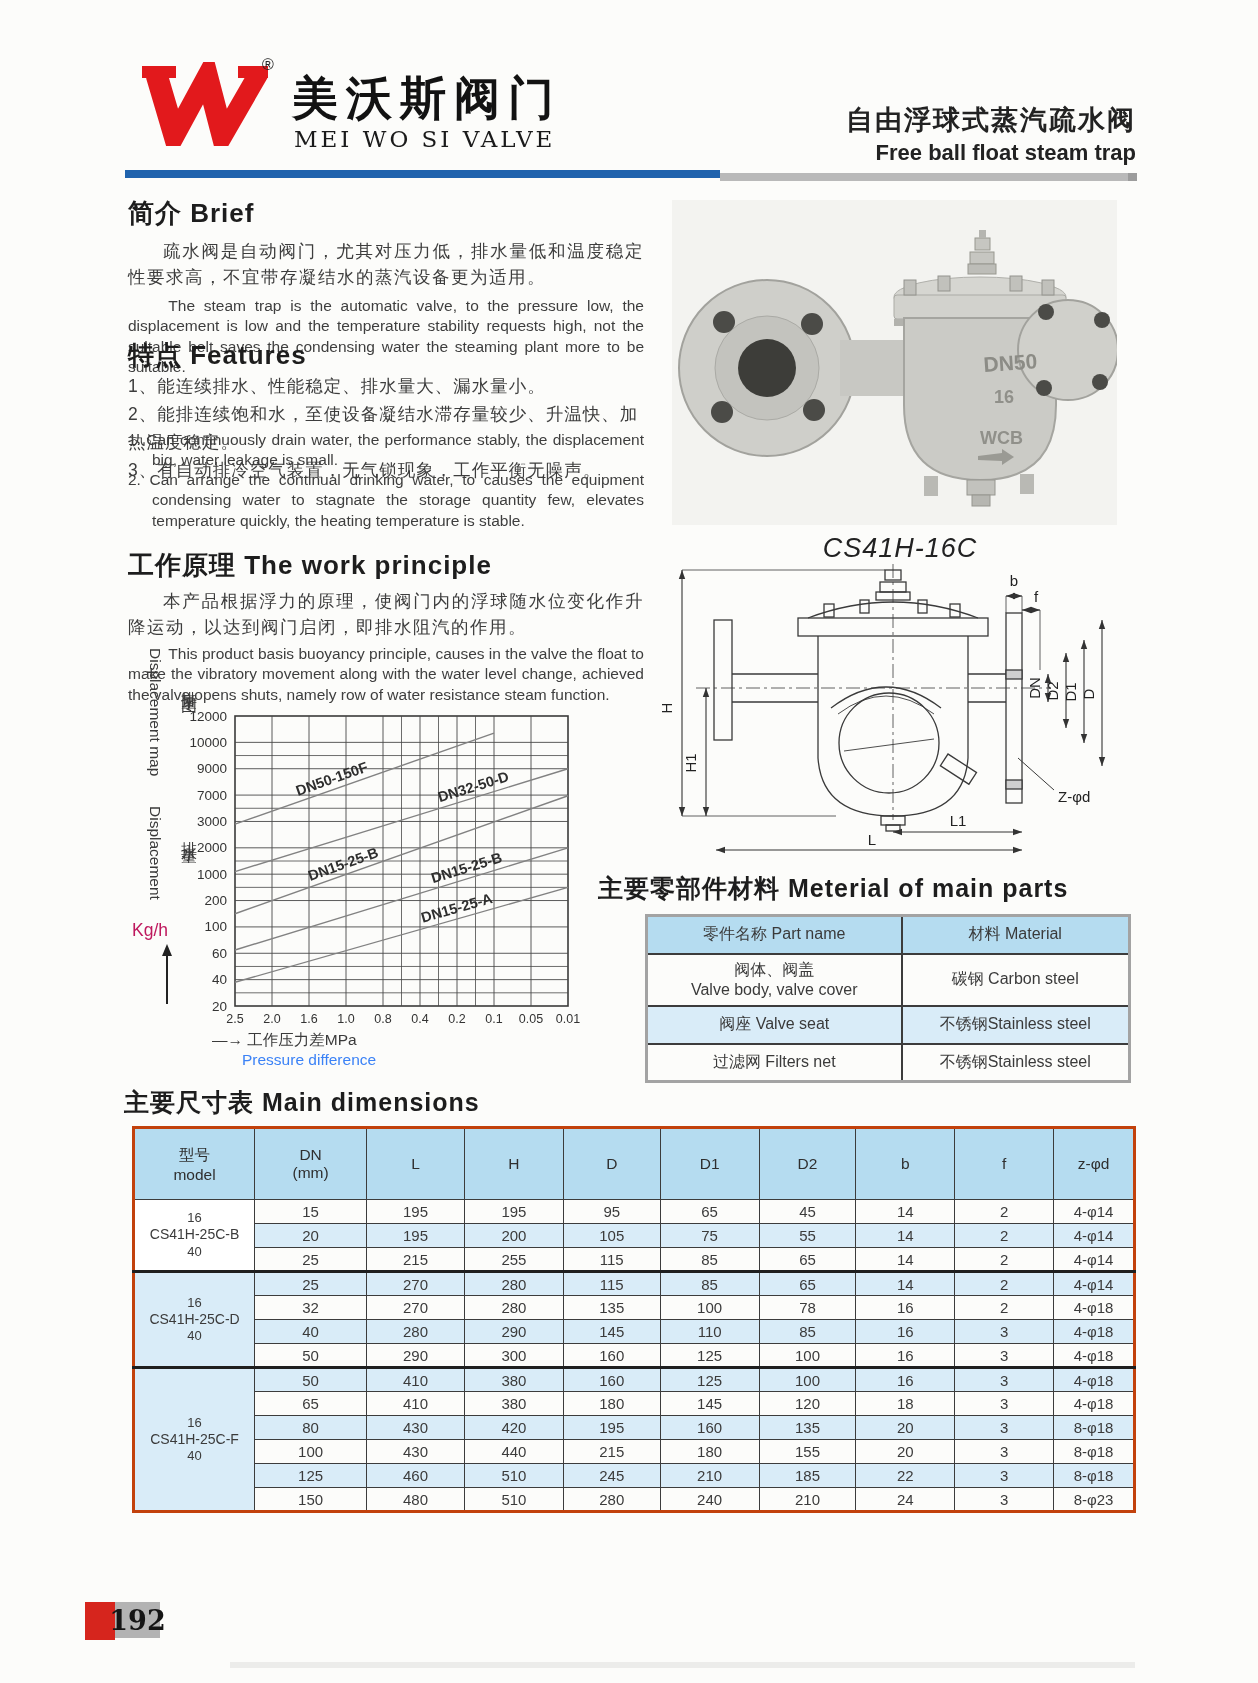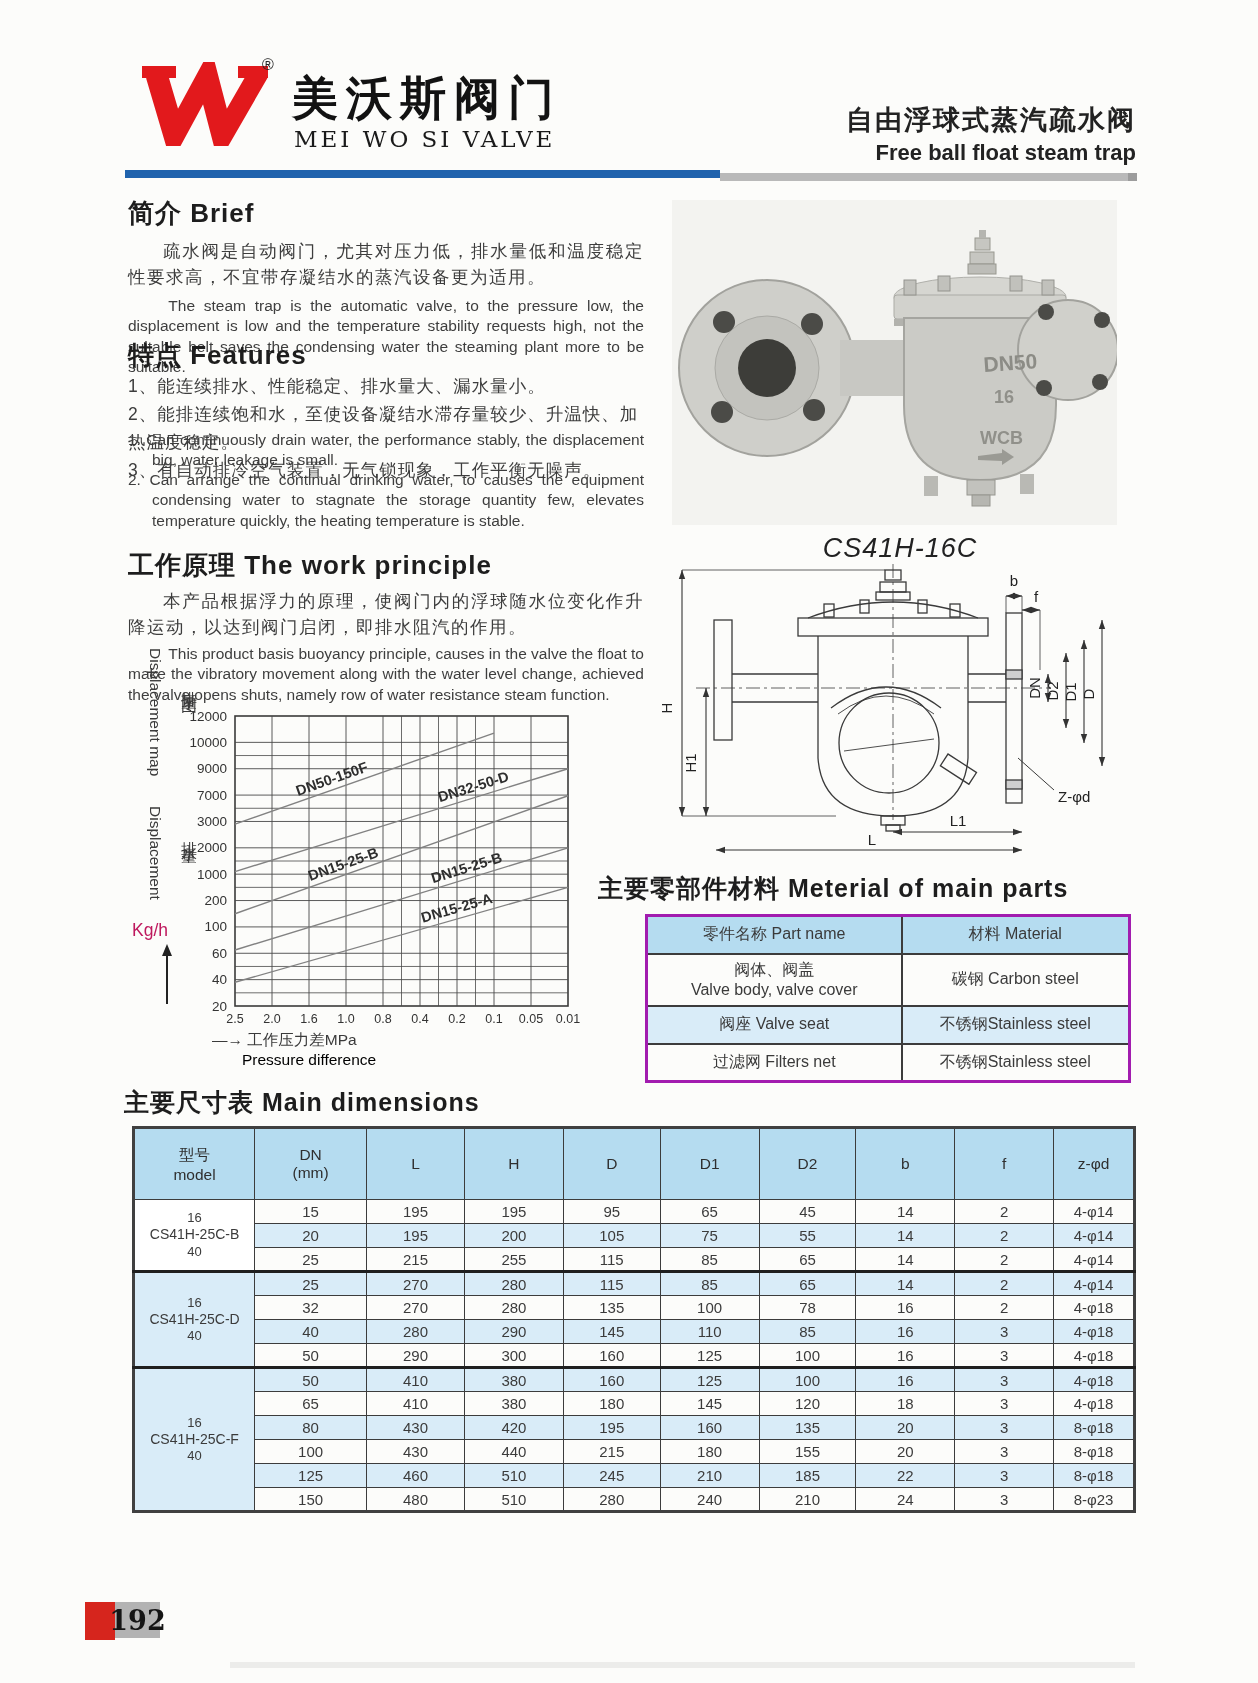--- a/index.html
+++ b/index.html
@@ -14,25 +14,25 @@
   .en-li{font-size:15.5px;line-height:1.3;color:#3e3e3e;margin-left:24px;text-indent:-24px;text-align:justify;}
   .vert{writing-mode:vertical-rl;text-orientation:mixed;}
   .brand-cn{font-family:"DejaVu Serif","Liberation Serif",serif;font-weight:bold;font-size:46px;
             letter-spacing:8px;color:#121212;}
   .brand-en{font-family:"DejaVu Serif","Liberation Serif",serif;font-size:23px;letter-spacing:3px;color:#1a1a1a;}
   .doc-title-cn{font-size:27px;font-weight:bold;letter-spacing:2px;color:#222;}
   .doc-title-en{font-size:22px;font-weight:bold;color:#222;margin-top:2px;}
   .bar{position:absolute;height:8px;}
   .model-label{font-size:27px;color:#222;letter-spacing:1px;text-align:center;}
   table{border-collapse:collapse;}
-  .mat-table{width:483px;font-size:16px;color:#3a3a3a;border:3px solid #a21caf;table-layout:fixed;}
+  .mat-table{width:483px;font-size:16px;color:#3a3a3a;border:3px solid #a3a3a3;table-layout:fixed;}
   .mat-table th,.mat-table td{border:2px solid #3c3c3c;text-align:center;vertical-align:middle;padding:3px 4px;}
   .mat-table th{background:#b5dcf0;font-weight:normal;height:38px;}
   .mat-table tr.alt td{background:#d9ecf8;}
-  .dim-table{width:1004px;font-size:15px;color:#3b3b3b;border:3px solid #404040;table-layout:fixed;text-align:center;}
+  .dim-table{width:1004px;font-size:15px;color:#3b3b3b;border:3px solid #c2410c;table-layout:fixed;text-align:center;}
   .dim-table th{background:#b5dcf0;font-weight:normal;font-size:15.5px;color:#2f2f2f;border:1.6px solid #3c3c3c;height:72px;}
   .dim-table td{border:1.6px solid #3c3c3c;height:24px;padding:0 2px;}
   .dim-table tr.alt td{background:#d9ecf8;}
   .dim-table tr.gsep td{border-top:3px solid #1f1f1f;}
   .dim-table td.model{background:#fff;font-size:14px;line-height:1.25;}
   .dim-table td.model .sm{font-size:13px;}
   svg text{font-family:"Liberation Sans","DejaVu Sans",sans-serif;}
   .pagenum{font-family:"DejaVu Serif","Liberation Serif",serif;font-weight:bold;font-size:27px;color:#151515;
            display:flex;align-items:center;justify-content:center;}
 </style>
@@ -148,21 +148,21 @@
   <div class="abs vert" style="left:178px;top:828px;font-size:16px;letter-spacing:4px;color:#3a3a3a;">排水量</div>
   <div class="abs" style="left:132px;top:920px;font-size:17.5px;color:#be185d;">Kg/h</div>
   <svg class="abs" style="left:158px;top:944px;" width="18" height="62" viewBox="0 0 18 62">
     <line x1="9" y1="10" x2="9" y2="60" stroke="#222" stroke-width="2"></line>
     <polygon points="9,0 4,12 14,12" fill="#222"></polygon>
   </svg>
   <div class="abs" style="left:212px;top:1030px;font-size:15.5px;color:#3a3a3a;">
     <span>—→</span>
     <span>工作压力差MPa</span>
   </div>
-  <div class="abs" style="left:242px;top:1051px;font-size:15.5px;color:#000000;">Pressure difference</div>
+  <div class="abs" style="left:242px;top:1051px;font-size:15.5px;color:#3b82f6;">Pressure difference</div>
 
   <svg class="abs" style="left:672px;top:200px;" width="445" height="325" viewBox="0 0 445 325">
     <rect x="0" y="0" width="445" height="325" fill="#f3f3f0"></rect>
 
     <circle cx="95" cy="168" r="88" fill="#cfcfca" stroke="#a2a29d" stroke-width="2"></circle>
     <circle cx="95" cy="168" r="52" fill="#c3c3be" stroke="#aaaaa5"></circle>
     <circle cx="95" cy="168" r="29" fill="#3d3d39"></circle>
     <circle cx="52" cy="122" r="11" fill="#4b4b47"></circle>
     <circle cx="140" cy="124" r="11" fill="#4b4b47"></circle>
     <circle cx="50" cy="212" r="11" fill="#4b4b47"></circle>

